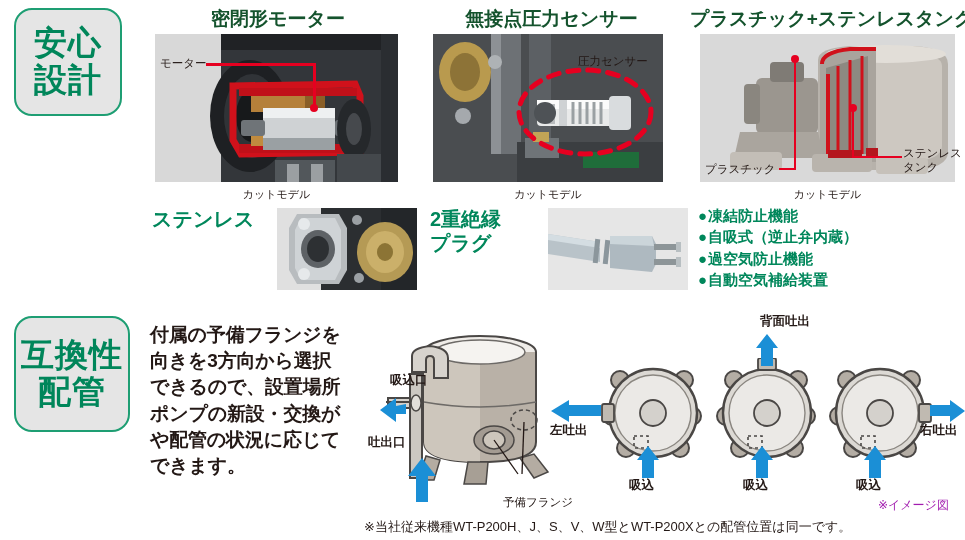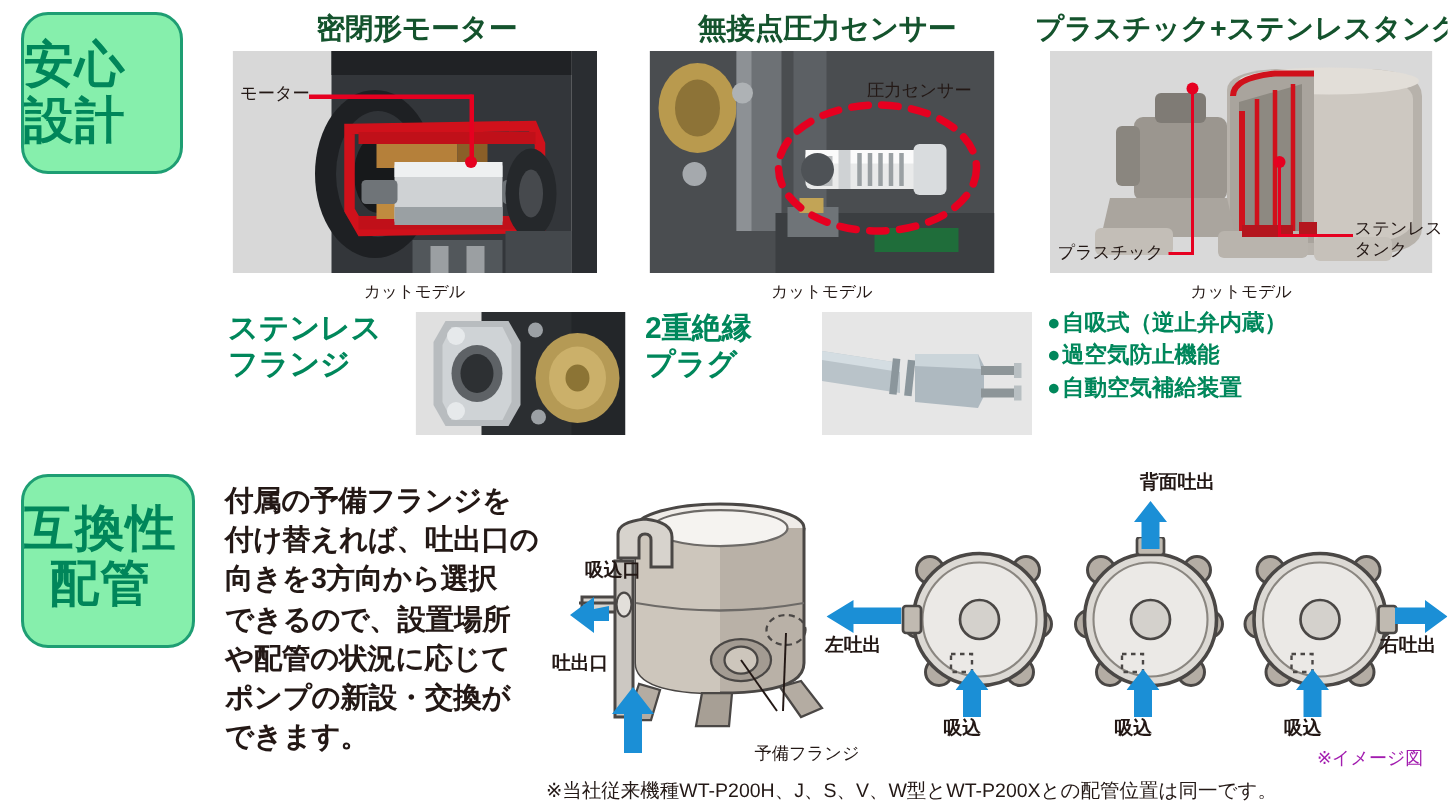--- a/index.html
+++ b/index.html
@@ -10,22 +10,22 @@
     overflow:hidden;
     position:relative;
   }
   .root{position:relative;width:965px;height:540px;}
 
   
   .badge{
     position:absolute;
     border:2px solid #1e9e73;
     border-radius:18px;
-    background:#86efac;
-    display:flex;align-items:center;justify-content:flex-start;
+    background:#e5e5e5;
+    display:flex;align-items:center;justify-content:center;
     box-sizing:border-box;
   }
   .badge-inner{
     color:#00865a;
     font-weight:bold;
     text-align:center;
     line-height:1.12;
     letter-spacing:1px;
   }
 
@@ -256,21 +256,20 @@
     <span>ステンレス</span><br>
     <span>タンク</span>
   </div>
   <div class="redline" style="left:854px;top:156px;width:48px;height:2px;"></div>
   <div class="redline" style="left:852px;top:108px;width:2px;height:50px;"></div>
   <div class="reddot" style="left:849px;top:104px;"></div>
   <div class="caption" style="left:700px;top:187px;width:255px;">カットモデル</div>
 
   <div class="feat-label" style="left:152px;top:208px;">
     <div>ステンレス</div>
-    <div>フランジ</div>
   </div>
   <div class="photo" style="left:277px;top:208px;width:140px;height:82px;">
     <svg width="140" height="82" viewBox="0 0 140 82">
       <rect width="140" height="82" fill="#e0e0e0"></rect>
       <rect x="44" y="0" width="96" height="82" fill="#2b2e31"></rect>
       <rect x="104" y="0" width="36" height="82" fill="#232629"></rect>
 
       <path d="M20 6 L62 6 L70 20 L70 62 L62 76 L20 76 L12 62 L12 20 Z" fill="#b8bcbf"></path>
       <path d="M24 10 L58 10 L64 22 L64 60 L58 72 L24 72 L18 60 L18 22 Z" fill="#cfd3d6"></path>
       <ellipse cx="41" cy="41" rx="17" ry="19" fill="#5e6266"></ellipse>
@@ -304,40 +303,40 @@
 
       <rect x="106" y="36" width="26" height="6" fill="#8d9598"></rect>
       <rect x="106" y="51" width="26" height="6" fill="#8d9598"></rect>
       <rect x="128" y="34" width="5" height="10" fill="#b8bfc2"></rect>
       <rect x="128" y="49" width="5" height="10" fill="#b8bfc2"></rect>
     </svg>
   </div>
 
   <div class="bullets" style="left:698px;top:205px;">
     <ul>
+      <li>凍結防止機能</li>
       <li>自吸式（逆止弁内蔵）</li>
       <li>過空気防止機能</li>
       <li>自動空気補給装置</li>
     </ul>
   </div>
 
-  <div class="badge" style="left:14px;top:316px;width:116px;height:116px;font-family:Liberation Mono, monospace;">
+  <div class="badge" style="left:14px;top:316px;width:116px;height:116px;">
     <div class="badge-inner" style="font-size:33px;">
       <div>互換性</div>
       <div>配管</div>
     </div>
   </div>
 
   <div class="para" style="left:150px;top:322px;width:215px;">
     <div>付属の予備フランジを</div>
-    <div>付け替えれば、吐出口の</div>
     <div>向きを3方向から選択</div>
     <div>できるので、設置場所</div>
+    <div>ポンプの新設・交換が</div>
     <div>や配管の状況に応じて</div>
-    <div>ポンプの新設・交換が</div>
     <div>できます。</div>
   </div>
 
   <div class="svgwrap" style="left:368px;top:316px;width:220px;height:190px;">
     <svg width="220" height="190" viewBox="0 0 220 190">
 
       <ellipse cx="112" cy="36" rx="56" ry="16" fill="#efece8" stroke="#4a4745" stroke-width="2"></ellipse>
       <path d="M56 36 L56 126 Q56 146 112 146 Q168 146 168 126 L168 36" fill="#b9b1a7" stroke="#4a4745" stroke-width="2"></path>
       <path d="M56 36 L56 126 Q56 146 112 146 L112 36 Z" fill="#cdc6bc"></path>
       <ellipse cx="112" cy="36" rx="45" ry="12" fill="#f5f3f0" stroke="#6d6a67" stroke-width="1.5"></ellipse>

